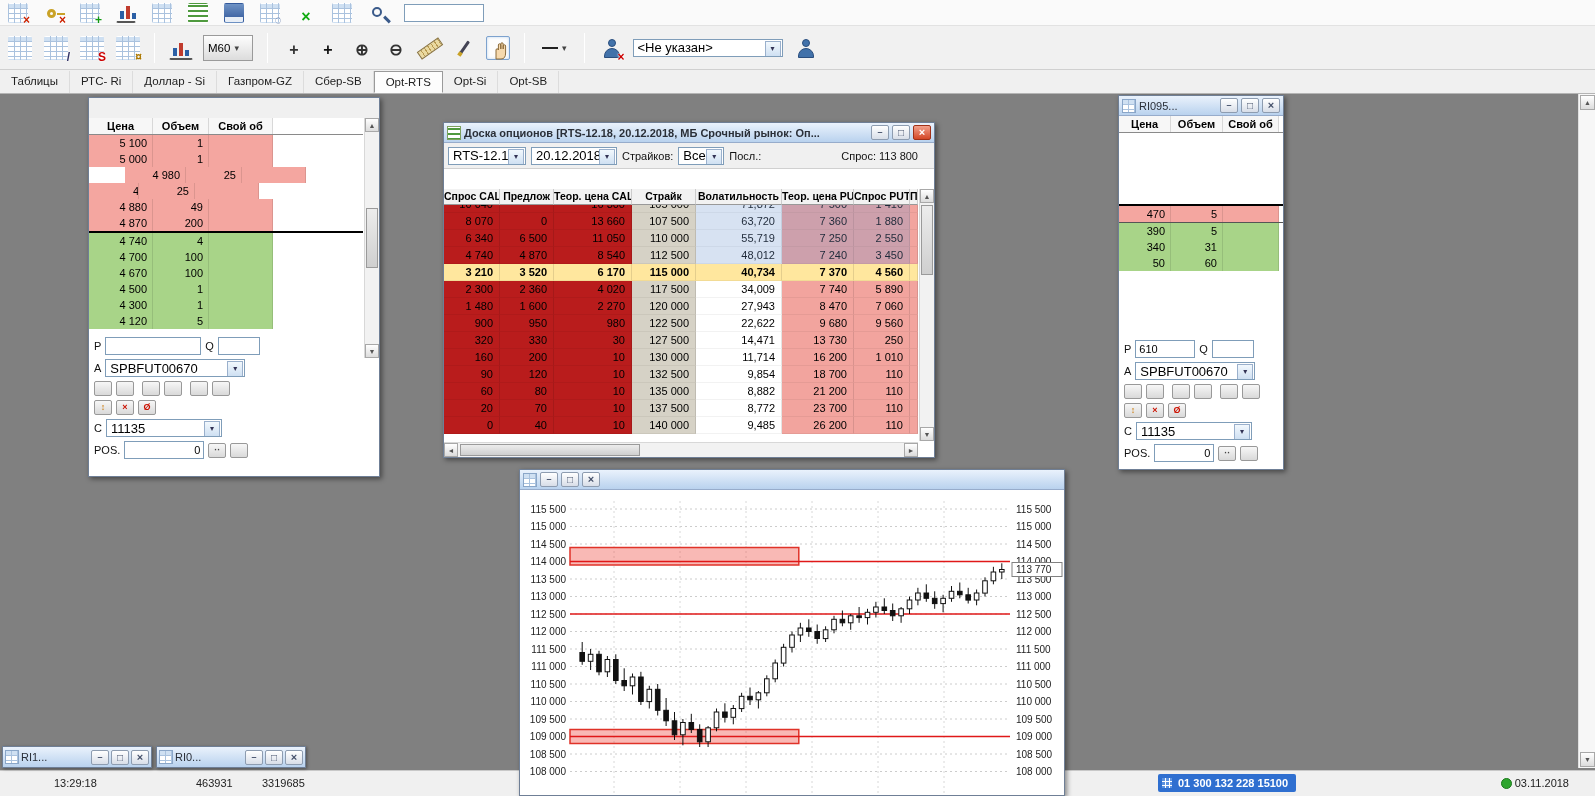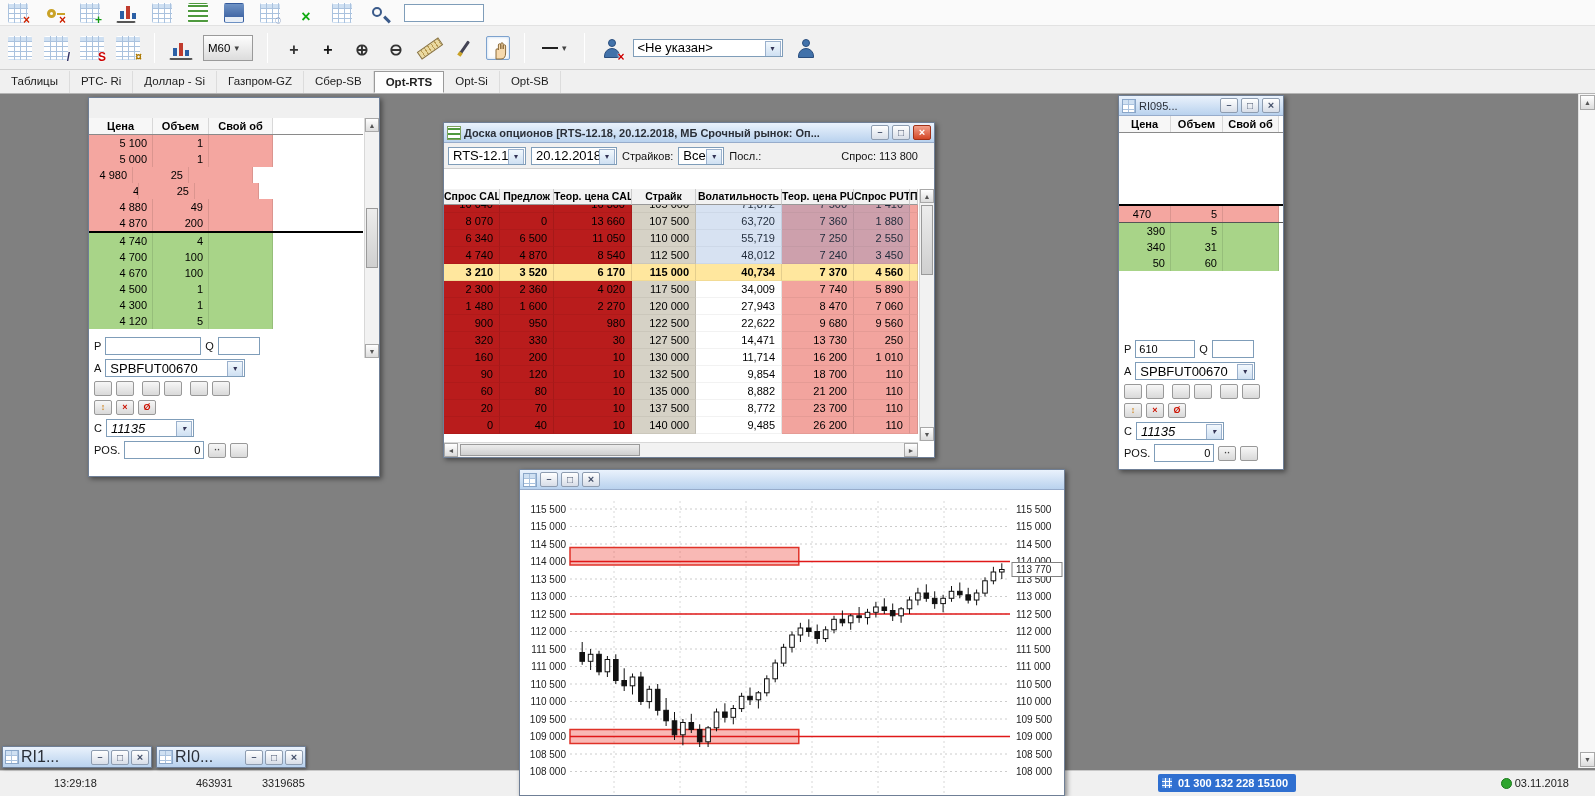--- a/index.html
+++ b/index.html
@@ -4,21 +4,21 @@
 <style>
   * { margin:0; padding:0; box-sizing:border-box; }
   html,body { width:1595px; height:796px; overflow:hidden; font-family:"Liberation Sans", sans-serif; }
   .screen { position:relative; width:1595px; height:796px; background:#808080; overflow:hidden; }
 
   
   .toolbar1 { position:absolute; left:0; top:0; width:100%; height:26px; background:#fafafa; border-bottom:1px solid #e2e2e2; display:flex; align-items:center; padding-left:8px; gap:16px; z-index:4;}
   .toolbar2 { position:absolute; left:0; top:26px; width:100%; height:44px; background:#f1f1f1; border-bottom:1px solid #d0d0d0; display:flex; align-items:center; padding-left:8px; gap:10px; z-index:4;}
   .tabbar { position:absolute; left:0; top:70px; width:100%; height:24px; background:#f0f0f0; border-bottom:1px solid #b4b4b4; display:flex; align-items:flex-end; z-index:4;}
   .tab { height:22px; line-height:21px; padding:0 11px; font-size:11.5px; color:#222; border-right:1px solid #dcdcdc; cursor:default; }
-  .tab.active { background:#fdfdfd; border:1px solid #9a9a9a; border-bottom:1px solid #fdfdfd; font-weight:bold; }
+  .tab.active { background:#fdfdfd; border:1px solid #9a9a9a; border-bottom:1px solid #fdfdfd; font-weight:normal; }
   .tb-search { width:80px; height:18px; border:1px solid #7f9db9; font-size:11px; padding:0 3px; background:#fff; }
   .sep { width:1px; height:30px; background:#d6d6d6; border-right:1px solid #ffffff; margin:0 4px; }
 
   
   .mi { position:relative; display:inline-block; flex:0 0 auto; }
   .s20 { width:20px; height:20px; } .s24 { width:24px; height:24px; } .s14 { width:14px; height:14px; }
   .b-tbl { border:1px solid #8aa6c8; background:
       repeating-linear-gradient(to right, transparent 0 5px, #aac2de 5px 6px),
       repeating-linear-gradient(to bottom, transparent 0 4px, #aac2de 4px 5px),
       linear-gradient(#cfe0f2 0 4px, #fff 4px); }
@@ -85,21 +85,21 @@
   
   .vscroll { position:absolute; width:15px; background:#f2f2f2; border-left:1px solid #d8d8d8; }
   .hscroll { position:absolute; height:15px; background:#f2f2f2; border-top:1px solid #d8d8d8; }
   .sc-btn { position:absolute; background:linear-gradient(#ffffff,#dcdcdc); border:1px solid #a8a8a8; color:#555; font-size:7px; text-align:center; }
   .vscroll .sc-btn { left:0; width:14px; height:14px; line-height:13px; }
   .hscroll .sc-btn { top:0; width:14px; height:14px; line-height:13px; }
   .sc-thumb { position:absolute; background:linear-gradient(#ececec,#cfcfcf); border:1px solid #9a9a9a; }
 
   
   .opt-ctrl { height:26px; display:flex; align-items:center; gap:5px; padding:0 4px; background:#f0f0f0; border-bottom:1px solid #d0d0d0; }
-  .w46{width:46px;} .w78{width:78px;} .w86{width:86px;} .w110{width:88px;font-style:italic;} .w120{width:120px;} .w140{width:140px;} .w150{width:150px;} .w96{width:96px;} .w42{width:42px;} .w80{width:80px;} .w60{width:60px;}
+  .w46{width:46px;} .w78{width:78px;} .w86{width:86px;} .w110{width:116px;} .w120{width:120px;} .w140{width:140px;} .w150{width:150px;} .w96{width:96px;} .w42{width:42px;} .w80{width:80px;} .w60{width:60px;}
   .demand { margin-left:auto; margin-right:12px; }
   .opt-table { position:absolute; left:0; top:46px; right:0; bottom:0; background:#fff; }
   .opt-cols { position:absolute; left:0; top:0; right:16px; bottom:16px; overflow:hidden; display:flex; flex-direction:column; }
   .opt-head, .opt-row { display:grid; grid-template-columns:56px 54px 78px 64px 86px 72px 56px 1fr; }
   .opt-head span { background:#f2f2f2; font-weight:bold; text-align:center; overflow:hidden; white-space:nowrap; border-right:1px solid #cccccc; border-bottom:1px solid #999; font-size:10.5px; height:16px; line-height:15px; }
   .opt-scroll { flex:1; overflow:hidden; position:relative; }
   .opt-rows { position:relative; top:-9px; }
   .opt-row span { height:17px; line-height:17px; font-size:11px; text-align:right; padding-right:6px; border-right:1px solid rgba(0,0,0,0.10); border-bottom:1px solid rgba(0,0,0,0.05); overflow:hidden; white-space:nowrap; }
   .opt-row .c0, .opt-row .c1, .opt-row .c2 { background:#b91c1c; }
   .opt-row .c3 { background:#d6d2c6; }
@@ -107,21 +107,21 @@
   .opt-row .c5, .opt-row .c6, .opt-row .c7 { background:#f2a49e; }
   .opt-row.hl span { background:#ffe79e !important; font-weight:bold; }
   .sel-overlay { position:absolute; left:252px; top:0; width:214px; height:59px; background:rgba(110,150,210,0.28); pointer-events:none; }
 
   
   .chart-body { position:absolute; left:0; top:20px; right:0; bottom:0; background:#fff; }
   .axlbl { font-family:"Liberation Sans",sans-serif; font-size:10px; fill:#222; }
 
   
   .mini-win { position:absolute; top:652px; width:150px; height:22px; background:linear-gradient(#eaf2fc,#b9d2ee); border:1px solid #6f7f96; display:flex; align-items:center; padding:0 2px; gap:2px; z-index:3; box-shadow:1px 1px 3px rgba(0,0,0,0.4); }
-  .mini-win .title-text { font-size:16px; }
+  .mini-win .title-text { font-size:11px; }
 
   
   .statusbar { position:absolute; left:0; top:770px; width:1595px; height:26px; background:#f0f0f0; border-top:1px solid #c8c8c8; z-index:2; font-size:11px; color:#222; }
   .sb-item { position:absolute; top:6px; white-space:nowrap;text-align:right; }
   .sb-badge { position:absolute; left:1158px; top:3px; height:18px; background:#2f6fd0; color:#fff; font-weight:bold; border-radius:2px; padding:0 8px 0 20px; line-height:18px; }
   .sb-badge::before { content:""; position:absolute; left:4px; top:4px; width:10px; height:10px; background:
       repeating-linear-gradient(to right, transparent 0 3px, #fff 3px 4px),
       repeating-linear-gradient(to bottom, transparent 0 3px, #fff 3px 4px), #5b92e0; }
   .sb-date { position:absolute; right:26px; top:6px; padding-left:14px; }
   .sb-date::before { content:""; position:absolute; left:0; top:1px; width:9px; height:9px; border-radius:50%; background:#2ea52e; border:1px solid #1a7a1a; }
@@ -271,21 +271,21 @@
               <span class="c o" style="width: 64px;"></span>
               <span class="fill"></span>
             </div>
             <div class="bk-row ask">
               <span class="c p" style="width: 64px;">5 000</span>
               <span class="c v" style="width: 56px;">1</span>
               <span class="c o" style="width: 64px;"></span>
               <span class="fill"></span>
             </div>
             <div class="bk-row ask">
-              <span class="c p" style="width: 44px;">4 980</span>
+              <span class="c p" style="width: 61px; margin-left: 36px;">4 980</span>
               <span class="c v" style="width: 56px;">25</span>
               <span class="c o" style="width: 64px;"></span>
               <span class="fill"></span>
             </div>
             <div class="bk-row ask">
               <span class="c p" style="width: 43px; padding-left: 44px;">4 970</span>
               <span class="c v" style="width: 56px;">25</span>
               <span class="c o" style="width: 64px;"></span>
               <span class="fill"></span>
             </div>
@@ -593,21 +593,21 @@
         <div class="bk-table" style="--w1:52px;--w2:52px;--w3:56px; position:absolute; left:0; top:0; right:0;">
             <div class="bk-head">
               <span class="hc" style="width: 52px;">Цена</span>
               <span class="hc" style="width: 52px;">Объем</span>
               <span class="hc" style="width: 56px;">Свой об</span>
               <span class="fill"></span>
             </div>
             <div class="bk-spacer" style="height: 71px;"></div>
             <div class="bk-sep"></div>
             <div class="bk-row ask">
-              <span class="c p" style="width: 52px; text-align: center;">470</span>
+              <span class="c p" style="width: 52px;">470</span>
               <span class="c v" style="width: 52px;">5</span>
               <span class="c o" style="width: 56px;"></span>
               <span class="fill"></span>
             </div>
             <div class="bk-sep2"></div>
             <div class="bk-row bid">
               <span class="c p" style="width: 52px;">390</span>
               <span class="c v" style="width: 52px;">5</span>
               <span class="c o" style="width: 56px;"></span>
               <span class="fill"></span>

